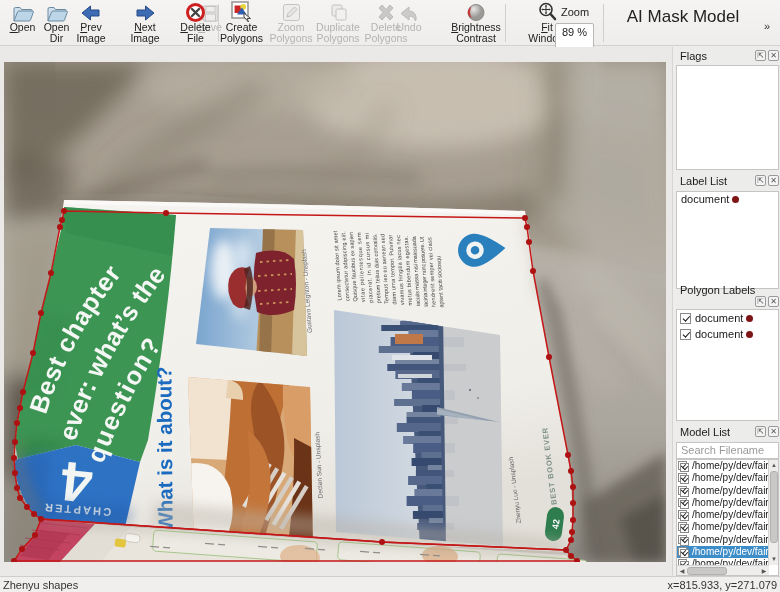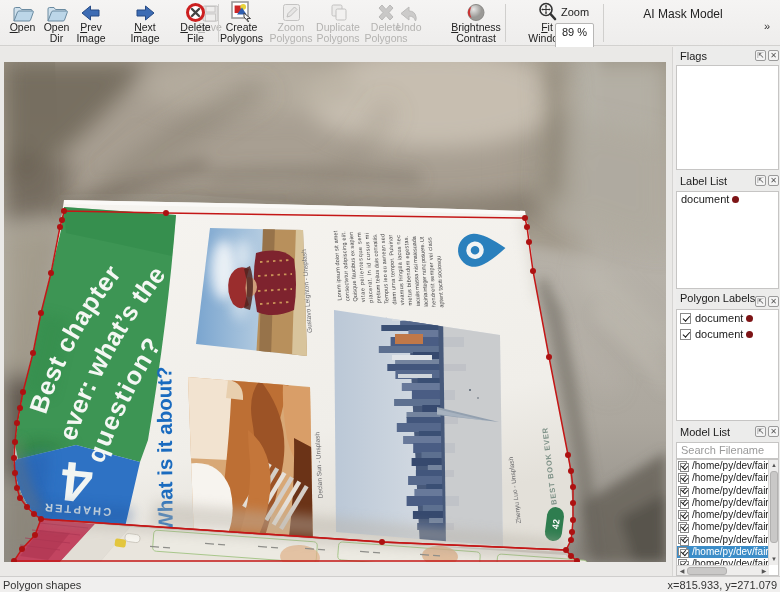--- a/index.html
+++ b/index.html
@@ -175,21 +175,21 @@
             <path d="M8 3.2 L8 11.8 M3.7 7.5 L12.3 7.5" stroke="#333" stroke-width="1"></path>
             <path d="M8 3 L6.8 4.6 L9.2 4.6 Z M8 12 L6.8 10.4 L9.2 10.4 Z M3.5 7.5 L5.1 6.3 L5.1 8.7 Z M12.5 7.5 L10.9 6.3 L10.9 8.7 Z" fill="#333"></path>
           </svg>
         </div>
         <div class="lbl"><u>F</u>it
 Window</div>
       </div>
     <div style="position:absolute;left:553px;top:6px;width:44px;text-align:center;font-size:11px;color:#222;">Zoom</div>
     <div style="position:absolute;left:555px;top:23px;width:39px;height:28px;background:#fff;border:1px solid #b8b7b6;border-radius:2px;font-size:11px;color:#222;text-align:center;line-height:16px;">89 %</div>
     <div class="tsep" style="left:603px;"></div>
-    <div style="position:absolute;left:613px;top:7px;width:140px;text-align:center;font-size:12px;color:#222;">AI Mask Model</div>
+    <div style="position:absolute;left:613px;top:7px;width:140px;text-align:center;font-size:17px;color:#222;">AI Mask Model</div>
     <div style="position:absolute;left:764px;top:20px;font-size:11px;color:#333;">»</div>
   </div>
   <div id="canvas">
       <div id="photo"><svg width="662" height="500" viewBox="4 62 662 500">
 <defs>
 <linearGradient id="bgV" x1="0" y1="0" x2="0" y2="1">
  <stop offset="0" stop-color="#9b9385"></stop>
               <stop offset="0.18" stop-color="#aba395"></stop>
               <stop offset="0.42" stop-color="#b6b1a8"></stop>
               <stop offset="0.72" stop-color="#aca79e"></stop>
@@ -478,21 +478,21 @@
     </div>
   <div id="split"></div>
   <div id="side">
     <div class="ptitle" style="top:4px;">Flags</div>
     <div class="pbtns" style="top:4px;"><span class="pbtn">⇱</span><span class="pbtn">✕</span></div>
     <div class="pbox" style="top:19px;height:105px;"></div>
     <div class="ptitle" style="top:129px;">Label List</div>
     <div class="pbtns" style="top:129px;"><span class="pbtn">⇱</span><span class="pbtn">✕</span></div>
     <div class="pbox" style="top:145px;height:98px;"></div>
     <div class="doc" style="left:5px;top:147px;">document<span class="dot"></span></div>
-    <div class="ptitle" style="top:246px;">Polygon Labels</div>
+    <div class="ptitle" style="top:238px;">Polygon Labels</div>
     <div class="pbtns" style="top:250px;"><span class="pbtn">⇱</span><span class="pbtn">✕</span></div>
     <div class="pbox" style="top:263px;height:112px;"></div>
     <div class="cb" style="left:4px;top:267px;">
         <div class="cb" style="left:4px;top:267px;"></div>
       </div>
     <div class="doc" style="left:19px;top:266px;">document<span class="dot"></span></div>
     <div class="cb" style="left:4px;top:283px;"></div>
     <div class="doc" style="left:19px;top:282px;">document<span class="dot"></span></div>
     <div class="ptitle" style="top:380px;">Model List</div>
     <div class="pbtns" style="top:380px;"><span class="pbtn">⇱</span><span class="pbtn">✕</span></div>
@@ -533,16 +533,16 @@
         <div class="sbtn" style="top:94px;">▼</div>
       </div>
       <div class="hsb">
         <div class="sbtn" style="left:0;top:0;">◀</div>
         <div style="position:absolute;left:10px;top:1px;width:40px;height:8px;background:#c9c8c7;border:1px solid #b2b1b0;border-radius:3px;"></div>
         <div class="sbtn" style="right:0;top:0;">▶</div>
       </div>
     </div>
   </div>
   <div id="status">
-    <span style="position:absolute;left:3px;top:2px;">Polygon shapes</span>
+    <span style="position:absolute;left:3px;top:2px;">Zhenyu shapes</span>
     <span style="position:absolute;right:3px;top:2px;">x=815.933, y=271.079</span>
   </div>
 </div>
 
 </body></html>

